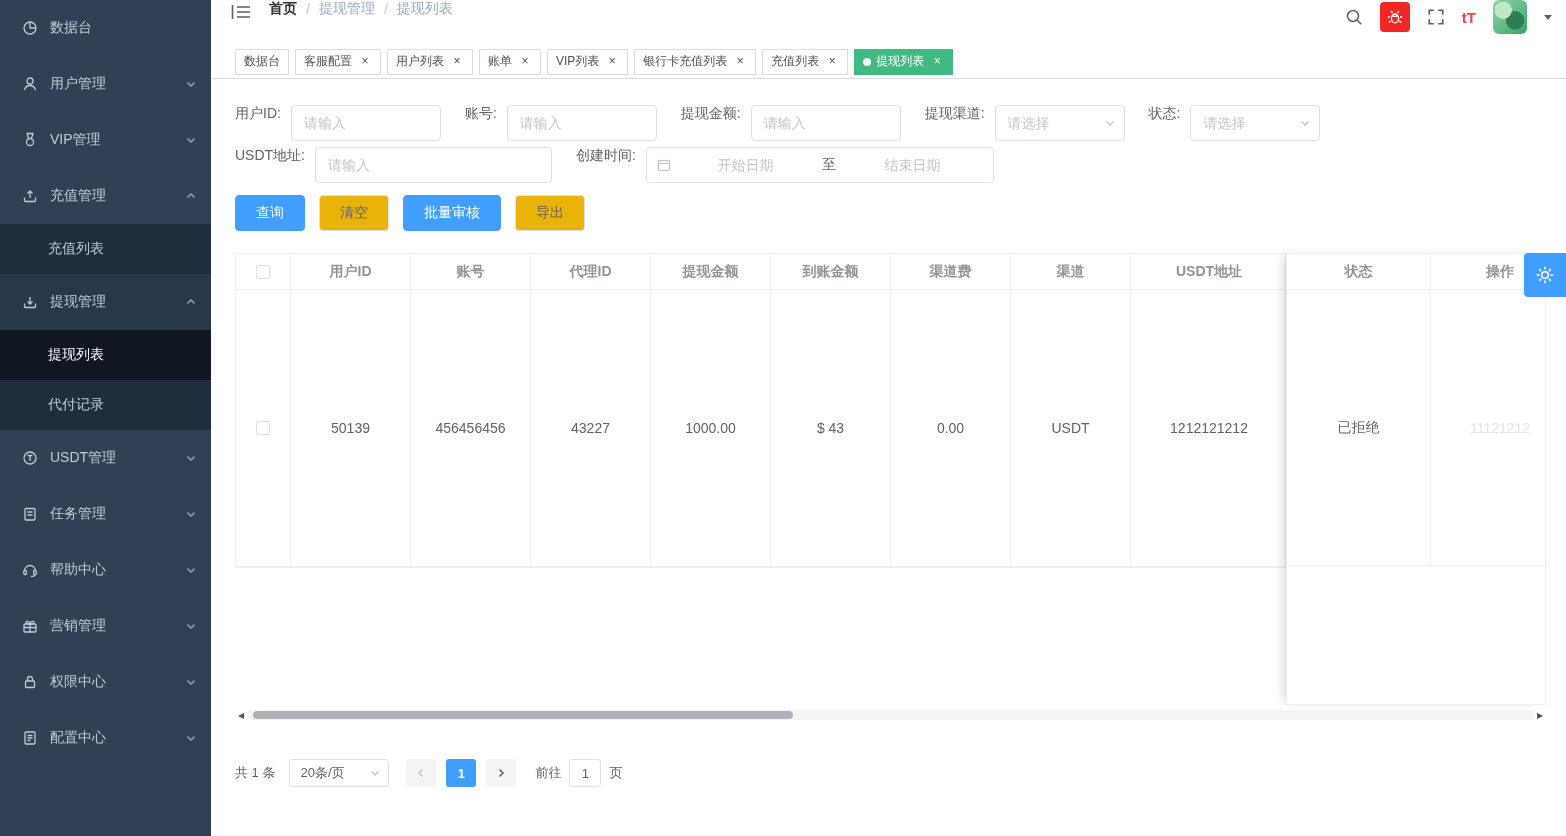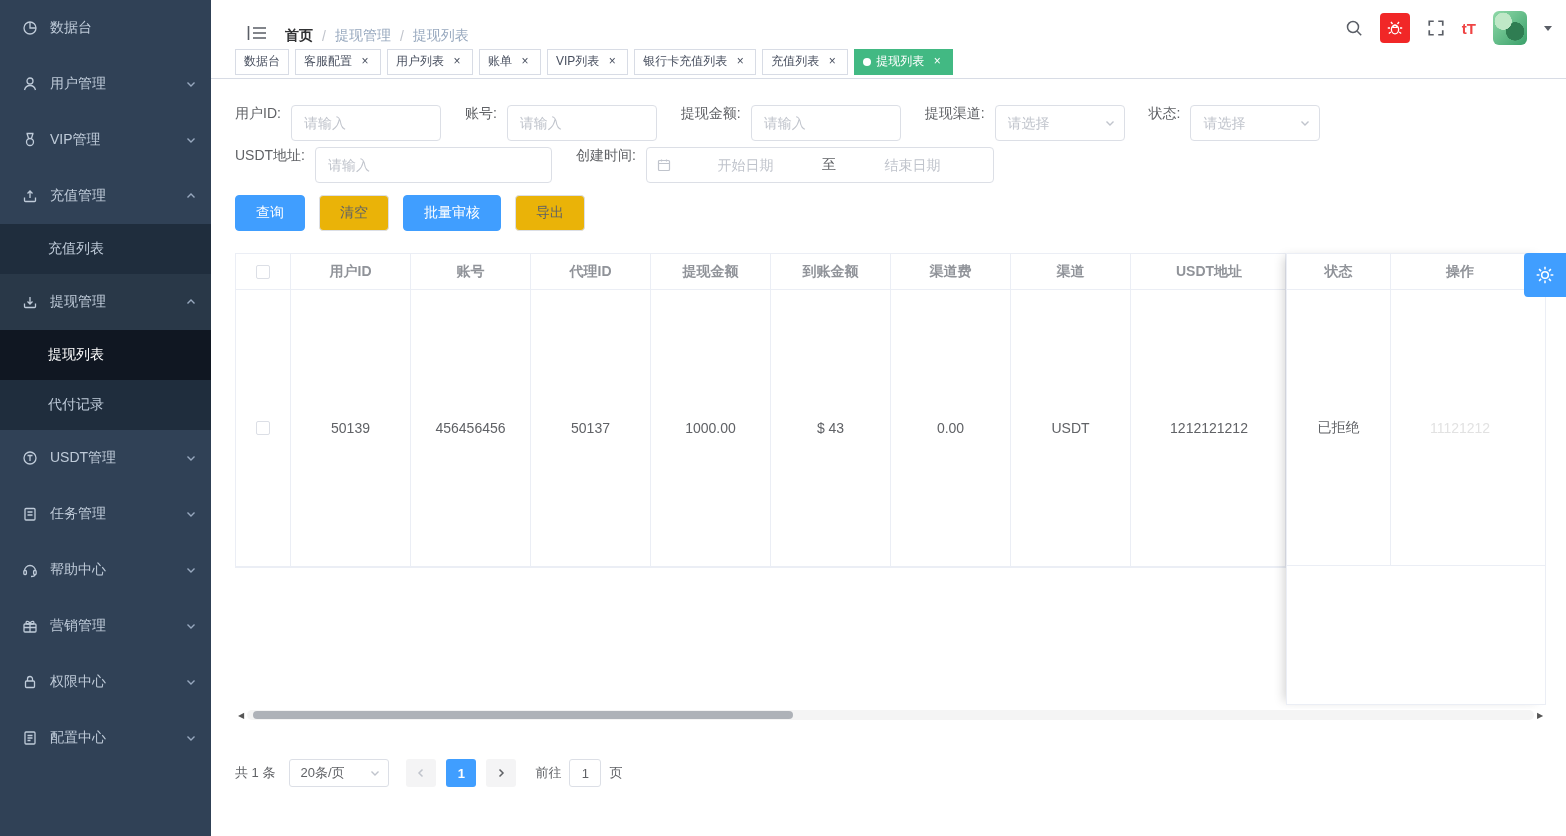--- a/index.html
+++ b/index.html
@@ -21,21 +21,21 @@
   .mlabel{flex:1;font-size:14px}
   .chev{width:12px;height:12px;color:#97a8be;flex-shrink:0;transition:transform .2s}
   .chev.up{transform:rotate(180deg)}
   .submenu{background:var(--sidebar-sub-bg)}
   .submenu-item{height:50px;display:flex;align-items:center;padding-left:48px;cursor:pointer;font-size:14px}
   .submenu-item.active{background:var(--sidebar-active-bg);color:#fff}
 
   
   .main{flex:1;display:flex;flex-direction:column;min-width:0;background:#fff}
 
-  .navbar{height:45px;display:flex;align-items:flex-end;background:#fff;padding-left:32px;flex-shrink:0}
+  .navbar{height:45px;display:flex;align-items:flex-start;background:#fff;padding-left:16px;flex-shrink:0}
   .hamburger{color:#5a5e66;cursor:pointer;padding:4px;display:flex}
   .breadcrumb{display:flex;align-items:center;margin-left:14px;font-size:14px}
   .bc-item{color:#97a8be;cursor:pointer}
   .bc-item.first{color:#303133;font-weight:bold;cursor:pointer}
   .bc-item.current{cursor:default}
   .bc-sep{color:#c0c4cc;margin:0 9px}
   .nav-right{margin-left:auto;display:flex;align-items:center;gap:17px;padding-right:14px}
   .nav-icon{color:#5a5e66;cursor:pointer;display:flex;align-items:center}
   .bug-btn{width:30px;height:30px;border-radius:4px;background:var(--danger);display:flex;align-items:center;justify-content:center;cursor:pointer}
   .font-icon{font-size:15px;font-weight:bold;color:#ef4444;cursor:pointer}
@@ -82,21 +82,21 @@
   .thead .tcell{height:35px;font-weight:bold;color:var(--table-header-text)}
   .thead{border-bottom:1px solid var(--border)}
   .tbody .trow{height:277px;border-bottom:1px solid var(--border)}
   .tcell{display:flex;align-items:center;justify-content:center;border-right:1px solid var(--border);font-size:14px;color:var(--text);flex-shrink:0}
   .tcell.last{border-right:none}
   .c0{width:55px}.c1{width:120px}.c8{width:156px}
   .cb{width:14px;height:14px;border:1px solid #dcdfe6;border-radius:2px;background:#fff;cursor:pointer}
 
   .fixed-right{position:absolute;right:0;top:0;width:260px;height:452px;background:#fff;
     border:1px solid var(--border);box-shadow:-6px 0 10px -4px rgba(0,0,0,.18)}
-  .fc0{width:104px}.fc1{width:138px}
+  .fc0{width:144px}.fc1{width:138px}
   .fixed-right .thead{border-bottom:1px solid var(--border)}
   .fixed-right .tbody .trow{height:276px;border-bottom:1px solid var(--border)}
   .ghost{color:#e2e2e2}
 
   .gear-btn{position:absolute;top:0;right:-20px;width:42px;height:44px;background:var(--accent);
     border-radius:4px 0 0 4px;display:flex;align-items:center;justify-content:center;cursor:pointer;z-index:6;color:#fff}
 
   .hscroll{position:absolute;left:0;right:0;top:456px;height:12px;display:flex;align-items:center;background:#fff}
   .hs-arrow{width:12px;color:#555;font-size:8px;display:flex;justify-content:center;cursor:pointer;user-select:none}
   .hs-track{flex:1;height:10px;background:#f4f4f4;border-radius:5px;position:relative;cursor:pointer}
@@ -457,21 +457,21 @@
           <div class="tcell c1">渠道</div>
           <div class="tcell c8 last">USDT地址</div>
         </div>
         <div class="tbody">
           <div class="trow">
             <div class="tcell c0">
                 <span class="cb"></span>
               </div>
             <div class="tcell c1">50139</div>
             <div class="tcell c1">456456456</div>
-            <div class="tcell c1">50137</div>
+            <div class="tcell c1">43227</div>
             <div class="tcell c1">1000.00</div>
             <div class="tcell c1">$ 43</div>
             <div class="tcell c1">0.00</div>
             <div class="tcell c1">USDT</div>
             <div class="tcell c8 last">1212121212</div>
           </div>
         </div>
       </div>
 
       <div class="fixed-right">

